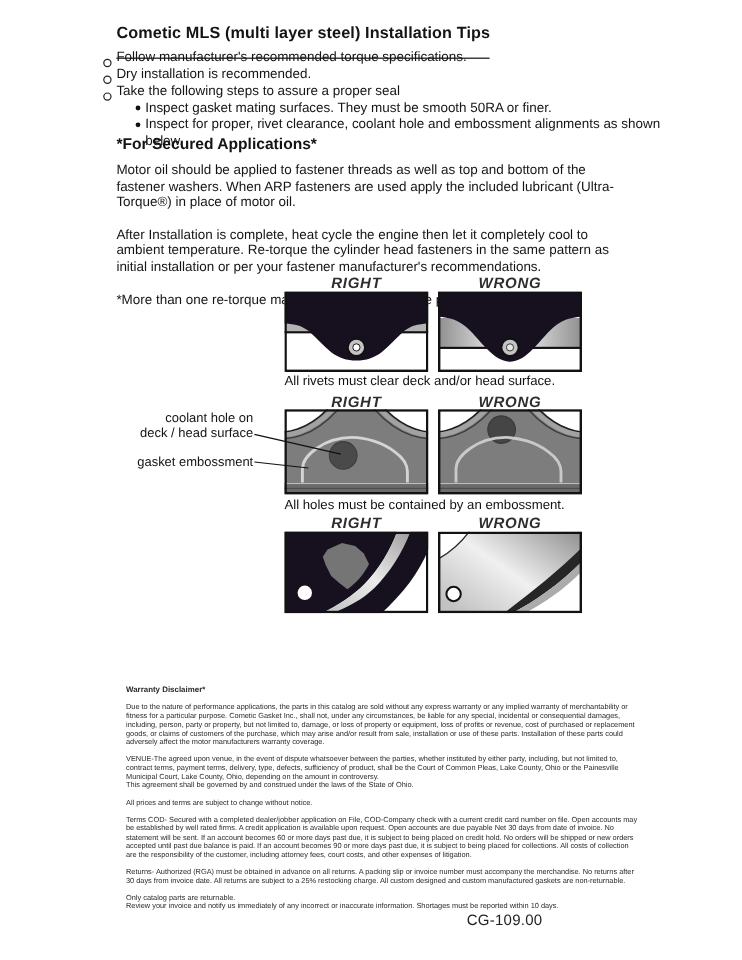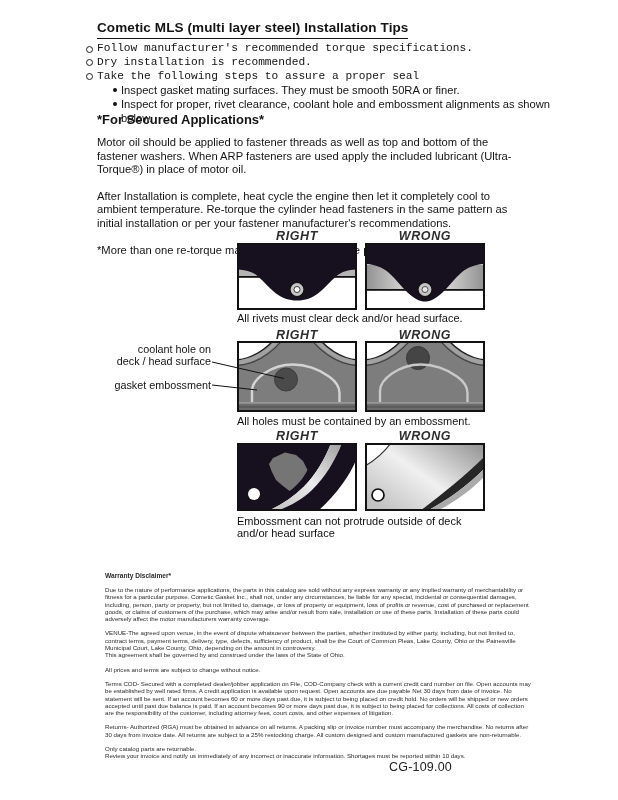--- a/index.html
+++ b/index.html
@@ -1,23 +1,23 @@
 <!DOCTYPE html>
 <html><head>
 <meta charset="utf-8">
 <style>
   html,body{margin:0;padding:0;background:#ffffff;}
   .page{position:relative;width:618px;height:800px;background:#ffffff;overflow:hidden;
         font-family:"Liberation Sans","DejaVu Sans",sans-serif;color:#141414;}
 
   
   .title{position:absolute;left:97px;top:20px;font-size:13.5px;font-weight:bold;
-         border-bottom:1.5px solid #111;padding-bottom:3px;letter-spacing:.1px;}
+         border-bottom:1.5px solid #111;padding-bottom:13px;letter-spacing:.1px;}
   .bullets{position:absolute;left:86px;top:42px;width:470px;font-size:11.2px;line-height:13.9px;}
-  .b-row{display:flex;align-items:flex-start;font-family:Liberation Mono, monospace;}
+  .b-row{display:flex;align-items:flex-end;}
   .b-marker{width:5px;height:5px;border:1px solid #222;border-radius:50%;margin:3.5px 4px 0 0;flex:0 0 auto;}
   .sb-row{display:flex;align-items:flex-start;margin-left:27px;}
   .sb-marker{width:4px;height:4px;background:#111;border-radius:50%;margin:4.5px 4px 0 0;flex:0 0 auto;}
 
   .diesel{position:absolute;left:97px;top:112px;width:440px;}
   .diesel h2{font-size:13px;font-weight:bold;margin:0 0 9px 0;}
   .diesel p{font-size:11.2px;line-height:13.6px;margin:0 16px 13px 0;}
   .diesel .note{margin:0;}
 
   
@@ -188,24 +188,20 @@
     </defs>
     <rect x="0" y="0" width="120" height="68" fill="#fff"></rect>
     <path d="M26,0 L120,0 L120,13 C99,34 77,51 55,68 L0,68 L0,23 C10.5,17 19,9.5 26,0 Z" fill="url(#g3w)"></path>
     <path d="M26,0 C19,9.5 10.5,17 0,23" fill="none" stroke="#2e2e2e" stroke-width="1.2"></path>
     <path d="M120,13 L120,25 C101,44 81,58 62,68 L55,68 C77,51 99,34 120,13 Z" fill="#262626"></path>
     <path d="M120,25 L120,33 C104,49 88,60 72,68 L62,68 C81,58 101,44 120,25 Z" fill="#ababab"></path>
     <circle cx="13" cy="52" r="6" fill="#ffffff" stroke="#111" stroke-width="1.7"></circle>
     <rect x="1" y="1" width="118" height="66" fill="none" stroke="#121212" stroke-width="2"></rect>
   </svg>
 
-  <div class="dcap" style="left:237px;top:516px;width:300px">
-    <div>Embossment can not protrude outside of deck</div>
-    <div>and/or head surface</div>
-  </div>
 
   <div class="warranty">
     <div class="wh">Warranty Disclaimer*</div>
     <p>Due to the nature of performance applications, the parts in this catalog are sold without any express warranty or any implied warranty of merchantability or fitness for a particular purpose.  Cometic Gasket Inc., shall not, under any circumstances, be liable for any special, incidental or consequential damages, including, person, party or property, but not limited to, damage, or loss of property or equipment, loss of profits or revenue, cost of purchased or replacement goods, or claims of customers of the purchase, which may arise and/or result from sale, installation or use of these parts.  Installation of these parts could adversely affect the motor manufacturers warranty coverage.</p>
     <p class="tight">VENUE-The agreed upon venue, in the event of dispute whatsoever between the parties, whether instituted by either party, including, but not limited to, contract terms, payment terms, delivery, type, defects, sufficiency of product, shall be the Court of Common Pleas, Lake County, Ohio or the Painesville Municipal Court, Lake County, Ohio, depending on the amount in controversy.</p>
     <p>This agreement shall be governed by and construed under the laws of the State of Ohio.</p>
     <p>All prices and terms are subject to change without notice.</p>
     <p>Terms COD- Secured with a completed dealer/jobber application on File, COD-Company check with a current credit card number on file.  Open accounts may be established by well rated firms.  A credit application is available upon request.  Open accounts are due payable Net 30 days from date of invoice.  No statement will be sent.  If an account becomes 60 or more days past due, it is subject to being placed on credit hold.  No orders will be shipped or new orders accepted until past due balance is paid.  If an account becomes 90 or more days past due, it is subject to being placed for collections.  All costs of collection are the responsibility of the customer, including attorney fees, court costs, and other expenses of litigation.</p>
     <p>Returns- Authorized (RGA) must be obtained in advance on all returns.  A packing slip or invoice number must accompany the merchandise.  No returns after 30 days from invoice date.  All returns are subject to a 25% restocking charge.  All custom designed and custom manufactured gaskets are non-returnable.</p>
     <p class="tight">Only catalog parts are returnable.</p>

